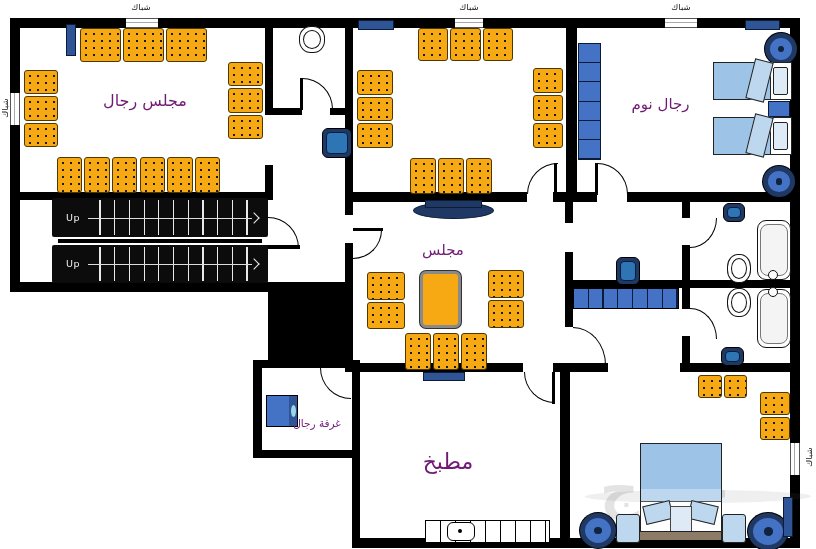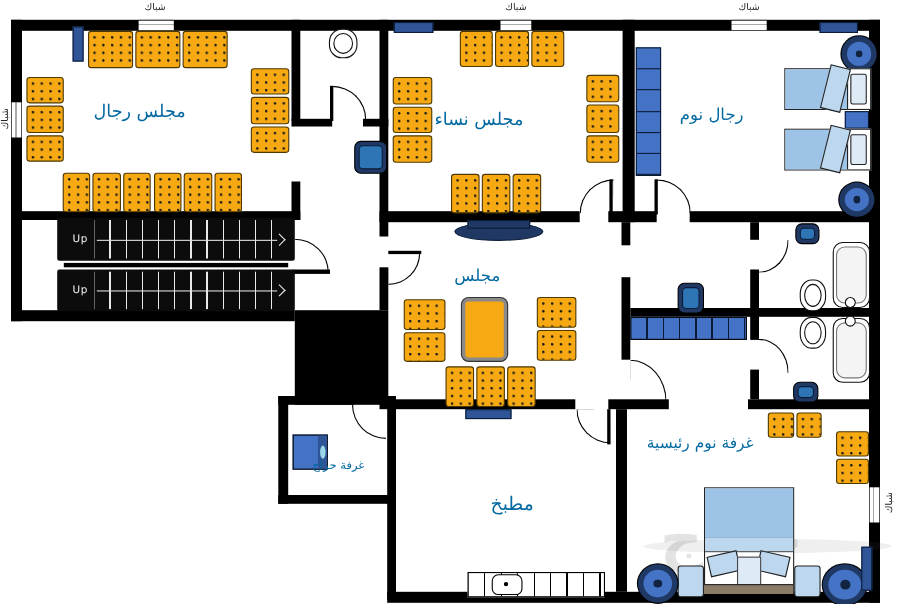--- a/index.html
+++ b/index.html
@@ -44,21 +44,21 @@
   .twin .pil{position:absolute;right:3px;top:4px;bottom:4px;width:13px;background:#DEEBF7;border:1.2px solid #222;border-radius:2px;}
   
   .stair{position:absolute;background:#0c0c0c;border-radius:2px;}
   .stair .treads{position:absolute;left:34px;right:8px;top:2px;bottom:2px;
       background:repeating-linear-gradient(90deg,transparent 0 13.5px,#e9e9e9 13.5px 14.7px);}
   .stair .line{position:absolute;left:36px;right:16px;top:50%;height:1px;background:#ddd;}
   .stair .chev{position:absolute;right:10px;top:50%;width:7px;height:7px;margin-top:-4px;
       border-top:1.5px solid #eee;border-right:1.5px solid #eee;transform:rotate(45deg);}
   .stair .up{position:absolute;left:14px;top:50%;transform:translateY(-55%);color:#f2f2f2;font-size:9.5px;letter-spacing:.5px;}
   
-  .rlabel{position:absolute;color:#0369a1;text-align:left;direction:rtl;line-height:1.1;}
+  .rlabel{position:absolute;color:#701a75;text-align:center;direction:rtl;line-height:1.1;}
   .wlabel{position:absolute;color:#222;font-size:8.5px;text-align:center;direction:rtl;}
   .watermark{position:absolute;color:rgba(60,60,60,.14);font-size:54px;font-weight:bold;direction:rtl;}
   .swoosh{position:absolute;background:rgba(100,100,100,.10);border-radius:50%;}
 </style>
 </head>
 <body>
 
 <div class="plan">
 
   <div class="wall" style="left:10px;top:18px;width:790px;height:10px"></div>
@@ -186,21 +186,20 @@
   <div class="sofa v" style="left:533px;top:68px;width:30px;height:80px">
       <div class="cu"></div>
       <div class="cu"></div>
       <div class="cu"></div>
     </div>
   <div class="sofa" style="left:410px;top:158px;width:82px;height:36px">
       <div class="cu"></div>
       <div class="cu"></div>
       <div class="cu"></div>
     </div>
-  <div class="rlabel" style="left:395px;top:100px;width:120px;font-size:16px">مجلس نساء</div>
 
   <div class="bluebox seg-v" style="left:578px;top:43px;width:21px;height:115px">
       <i></i>
       <i></i>
       <i></i>
       <i></i>
       <i></i>
       <i></i>
     </div>
   <div class="navybar" style="left:745px;top:20px;width:33px;height:8px;background:#2F5597"></div>
@@ -262,42 +261,41 @@
     </div>
   <div class="tub" style="left:757px;top:289px;width:32px;height:57px">
       <i></i>
     </div>
   <div class="sink" style="left:721px;top:347px;width:21px;height:17px">
       <i></i>
     </div>
   <div class="abs" style="left:768px;top:270px;width:8px;height:8px;border:1.2px solid #111;border-radius:50%;background:#fff;"></div>
   <div class="abs" style="left:768px;top:287px;width:8px;height:8px;border:1.2px solid #111;border-radius:50%;background:#fff;"></div>
 
-  <div class="rlabel" style="left:446px;top:450px;width:64px;font-size:17px">مطبخ</div>
+  <div class="rlabel" style="left:416px;top:450px;width:64px;font-size:22px">مطبخ</div>
   <div class="abs" style="left:425px;top:520px;width:123px;height:21px;border:1.4px solid #000;background:
        repeating-linear-gradient(90deg,transparent 0 14px,#000 14px 15px),#fff;"></div>
   <div class="abs" style="left:447px;top:522px;width:26px;height:17px;background:#fff;border:1.4px solid #000;border-radius:6px;">
     <div class="abs" style="left:10px;top:6px;width:4px;height:4px;background:#000;border-radius:50%;"></div>
   </div>
 
   <div class="abs" style="left:266px;top:395px;width:30px;height:30px;background:#4472C4;border:1.4px solid #000;">
     <div class="abs" style="right:0;top:0;width:8px;height:100%;background:#2F5597;"></div>
     <div class="abs" style="right:1px;top:9px;width:5px;height:12px;background:#9bd7e8;border-radius:50%;"></div>
   </div>
-  <div class="rlabel" style="left:284px;top:418px;width:66px;font-size:10.5px">غرفة حراج</div>
+  <div class="rlabel" style="left:284px;top:418px;width:66px;font-size:10.5px">غرفة رجال</div>
 
   <div class="sofa" style="left:698px;top:375px;width:49px;height:23px">
       <div class="cu"></div>
       <div class="cu"></div>
     </div>
   <div class="sofa v" style="left:760px;top:392px;width:30px;height:48px">
       <div class="cu"></div>
       <div class="cu"></div>
     </div>
-  <div class="rlabel" style="left:588px;top:396px;width:140px;font-size:14px">غرفة نوم رئيسية</div>
 
   <div class="watermark" style="left:600px;top:458px;">حراج</div>
   <div class="swoosh" style="left:585px;top:490px;width:226px;height:13px;transform:skewX(-20deg);"></div>
 
   <div class="abs" style="left:640px;top:443px;width:80px;height:95px;background:#fff;border:1.5px solid #222;">
     <div class="abs" style="left:0;top:0;width:100%;height:45px;background:#9DC3E6;border-bottom:1.3px solid #222;"></div>
     <div class="abs" style="left:0;top:45px;width:100%;height:12px;background:#BDD7EE;border-bottom:1px solid #555;"></div>
     <div class="abs" style="left:3px;top:59px;width:26px;height:17px;background:#BDD7EE;border:1.2px solid #222;transform:rotate(-13deg);"></div>
     <div class="abs" style="left:48px;top:59px;width:26px;height:17px;background:#BDD7EE;border:1.2px solid #222;transform:rotate(13deg);"></div>
     <div class="abs" style="left:29px;top:62px;width:20px;height:24px;background:#DEEBF7;border:1.2px solid #444;"></div>

